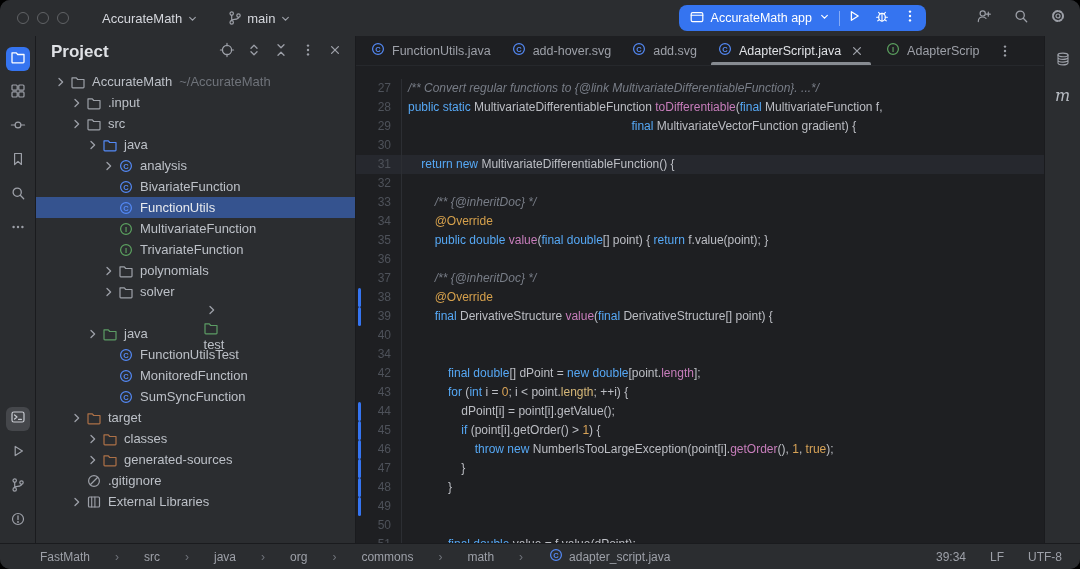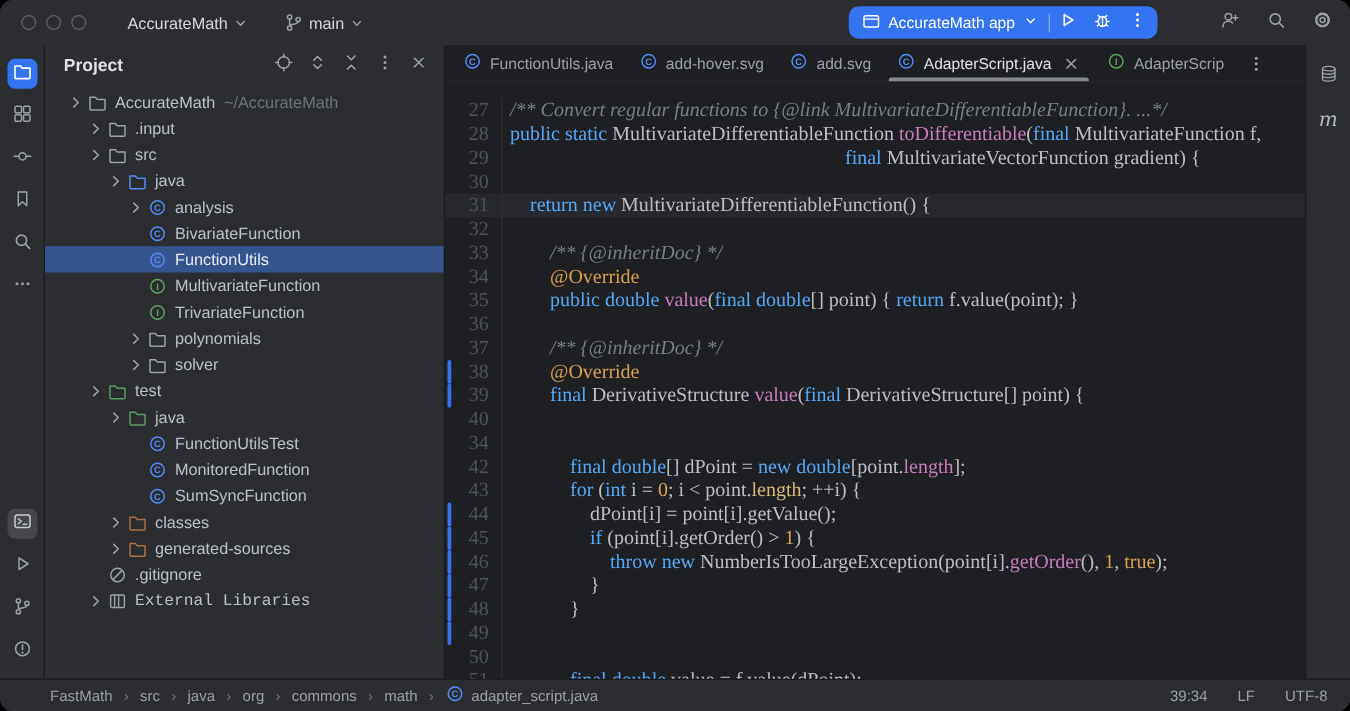--- a/index.html
+++ b/index.html
@@ -22,55 +22,55 @@
   .main{flex:1;display:flex;min-height:0}
   .activity{width:36px;flex:0 0 36px;background:var(--panel,#2b2d30);border-right:1px solid #1a1b1e;display:flex;flex-direction:column;align-items:center;padding:6px 0 5px}
   .act-top,.act-bot{display:flex;flex-direction:column;align-items:center}
   .act-bot{margin-top:auto}
   .abtn{width:24px;height:24px;border-radius:6px;display:flex;align-items:center;justify-content:center;margin:5px 0}
   .abtn.active{background:var(--accent,#3574f0)}
   .abtn.hover{background:#45474b}
   
   .project{width:320px;flex:0 0 320px;background:var(--panel,#2b2d30);border-right:1px solid #1a1b1e;display:flex;flex-direction:column;min-height:0}
   .proj-header{height:32px;flex:0 0 32px;display:flex;align-items:center;padding:0 10px 0 15px}
-  .proj-title{color:#dfe1e5;font-size:14px;font-weight:600}
+  .proj-title{color:#dfe1e5;font-size:17px;font-weight:600}
   .proj-actions{margin-left:auto;display:flex;gap:7px;align-items:center}
   .proj-actions .pbtn{width:20px;height:20px;display:flex;align-items:center;justify-content:center}
   .tree{flex:1;overflow:hidden;padding-top:3px;font-size:13px;color:#bcc0c7}
   .trow{height:21px;display:flex;align-items:center;white-space:nowrap}
   .trow.selected{background:var(--selection,#35538f);color:#e8eaee}
   .tchev{width:18px;display:inline-flex;justify-content:center;flex:0 0 18px}
   .tico{width:17px;display:inline-flex;flex:0 0 17px}
   .tlabel{margin-left:5px}
   .tsuffix{margin-left:7px;color:#6f737a}
   
   .editor{flex:1;background:var(--editor_bg,#1e1f22);display:flex;flex-direction:column;min-width:0}
   .tabbar{height:30px;flex:0 0 30px;display:flex;align-items:stretch;border-bottom:1px solid #26282c;padding-left:4px}
   .tab{display:flex;align-items:center;gap:6px;padding:0 10px;font-size:12.5px;color:#9da0a8;position:relative}
   .tab.active{color:#dfe1e5}
   .tab.active .underline{position:absolute;left:4px;right:4px;bottom:0;height:3px;background:#878b91;border-radius:2px 2px 0 0}
   .tab .tclose{display:inline-flex;margin-left:2px}
   .tab-kebab{display:flex;align-items:center;padding:0 8px}
-  .code{flex:1;overflow:hidden;padding-top:13px;font-family:Liberation Serif, serif;font-size:16px}
+  .code{flex:1;overflow:hidden;padding-top:13px;font-family:Liberation Sans, sans-serif;font-size:12px}
   .code-line{display:flex;height:19px;line-height:19px;white-space:pre;position:relative}
   .code-line.current{background:#26282e}
   .chbar{position:absolute;left:2px;top:0;bottom:0;width:3px;background:var(--accent,#3574f0);border-radius:2px}
   .lnum{flex:0 0 46px;text-align:right;padding-right:10px;color:#4e525a;border-right:1px solid #2c2e33}
   .ltext{padding-left:6px}
   .tk-kw{color:var(--keyword,#56a8f5)} .tk-df{color:var(--text,#bcbec4)}
   .tk-cm{color:var(--comment,#787d87);font-style:italic}
   .tk-an{color:var(--annotation,#d5a04c)} .tk-mt{color:var(--method,#c77dbb)}
   .tk-nm{color:var(--number,#d8a357)} .tk-gd{color:var(--field_gold,#d5b778)}
   
   .rightbar{width:36px;flex:0 0 36px;background:var(--panel,#2b2d30);border-left:1px solid #1a1b1e;display:flex;flex-direction:column;align-items:center;padding-top:8px}
   .rbtn{width:24px;height:24px;border-radius:6px;display:flex;align-items:center;justify-content:center;margin:5px 0}
   .maven-m{font-family:"DejaVu Serif",serif;font-style:italic;font-size:16px;color:#b7bbc2}
   
   .statusbar{height:26px;flex:0 0 26px;background:var(--panel,#2b2d30);border-top:1px solid #1a1b1e;display:flex;align-items:center;font-size:12px;color:#9da0a8;padding:0 18px 0 40px}
-  .crumbs{display:flex;align-items:center;gap:9px}
+  .crumbs{display:flex;align-items:center;gap:25px}
   .crumb-sep{color:#6f737a;font-size:12px}
   .crumb-file{display:flex;align-items:center;gap:5px}
   .status-right{margin-left:auto;display:flex;gap:24px}
 </style>
 </head>
 <body>
 
 <div class="window">
 
   <div class="titlebar">
@@ -389,75 +389,88 @@
                 <path d="M6 4.5 L9.6 8 L6 11.5" stroke="#9DA0A8" stroke-width="1.3"></path>
               </svg>
             </span>
             <span class="tico">
               <svg width="16" height="16" viewBox="0 0 16 16" fill="none" stroke-linecap="round" stroke-linejoin="round">
                 <path d="M2 3.8 h4.3 l1.4 1.7 H14 v7.6 a0.8 0.8 0 0 1 -0.8 0.8 H2.8 a0.8 0.8 0 0 1 -0.8 -0.8 z" stroke="#9DA1A8" stroke-width="1.2"></path>
               </svg>
             </span>
             <span class="tlabel">solver</span>
           </div>
+          <div class="trow" style="padding-left: 32px; flex-direction: column;">
+            <span class="tchev">
+              <svg width="16" height="16" viewBox="0 0 16 16" fill="none" stroke-linecap="round" stroke-linejoin="round">
+                <path d="M6 4.5 L9.6 8 L6 11.5" stroke="#9DA0A8" stroke-width="1.3"></path>
+              </svg>
+            </span>
+            <span class="tico">
+              <svg width="16" height="16" viewBox="0 0 16 16" fill="none" stroke-linecap="round" stroke-linejoin="round">
+                <path d="M2 3.8 h4.3 l1.4 1.7 H14 v7.6 a0.8 0.8 0 0 1 -0.8 0.8 H2.8 a0.8 0.8 0 0 1 -0.8 -0.8 z" stroke="#5C9C64" stroke-width="1.2"></path>
+              </svg>
+            </span>
+            <span class="tlabel">test</span>
+          </div>
+          <div class="trow" style="padding-left: 48px;">
+            <span class="tchev">
+              <svg width="16" height="16" viewBox="0 0 16 16" fill="none" stroke-linecap="round" stroke-linejoin="round">
+                <path d="M6 4.5 L9.6 8 L6 11.5" stroke="#9DA0A8" stroke-width="1.3"></path>
+              </svg>
+            </span>
+            <span class="tico">
+              <svg width="16" height="16" viewBox="0 0 16 16" fill="none" stroke-linecap="round" stroke-linejoin="round">
+                <path d="M2 3.8 h4.3 l1.4 1.7 H14 v7.6 a0.8 0.8 0 0 1 -0.8 0.8 H2.8 a0.8 0.8 0 0 1 -0.8 -0.8 z" stroke="#5C9C64" stroke-width="1.2"></path>
+              </svg>
+            </span>
+            <span class="tlabel">java</span>
+          </div>
+          <div class="trow" style="padding-left: 64px;">
+            <span class="tchev"></span>
+            <span class="tico">
+              <svg width="16" height="16" viewBox="0 0 16 16" fill="none" stroke-linecap="round" stroke-linejoin="round">
+                <circle cx="8" cy="8" r="5.4" stroke="#548AF7" stroke-width="1.2"></circle>
+                <text x="8" y="10.7" text-anchor="middle" font-family="Liberation Sans" font-size="7.5" font-weight="bold" fill="#548AF7" stroke="none">C</text>
+              </svg>
+            </span>
+            <span class="tlabel">FunctionUtilsTest</span>
+          </div>
+          <div class="trow" style="padding-left: 64px;">
+            <span class="tchev"></span>
+            <span class="tico">
+              <svg width="16" height="16" viewBox="0 0 16 16" fill="none" stroke-linecap="round" stroke-linejoin="round">
+                <circle cx="8" cy="8" r="5.4" stroke="#548AF7" stroke-width="1.2"></circle>
+                <text x="8" y="10.7" text-anchor="middle" font-family="Liberation Sans" font-size="7.5" font-weight="bold" fill="#548AF7" stroke="none">C</text>
+              </svg>
+            </span>
+            <span class="tlabel">MonitoredFunction</span>
+          </div>
+          <div class="trow" style="padding-left: 64px;">
+            <span class="tchev"></span>
+            <span class="tico">
+              <svg width="16" height="16" viewBox="0 0 16 16" fill="none" stroke-linecap="round" stroke-linejoin="round">
+                <circle cx="8" cy="8" r="5.4" stroke="#548AF7" stroke-width="1.2"></circle>
+                <text x="8" y="10.7" text-anchor="middle" font-family="Liberation Sans" font-size="7.5" font-weight="bold" fill="#548AF7" stroke="none">C</text>
+              </svg>
+            </span>
+            <span class="tlabel">SumSyncFunction</span>
+          </div>
           <div class="trow" style="padding-left: 32px;">
             <span class="tchev">
               <svg width="16" height="16" viewBox="0 0 16 16" fill="none" stroke-linecap="round" stroke-linejoin="round">
                 <path d="M6 4.5 L9.6 8 L6 11.5" stroke="#9DA0A8" stroke-width="1.3"></path>
               </svg>
             </span>
             <span class="tico">
               <svg width="16" height="16" viewBox="0 0 16 16" fill="none" stroke-linecap="round" stroke-linejoin="round">
-                <path d="M2 3.8 h4.3 l1.4 1.7 H14 v7.6 a0.8 0.8 0 0 1 -0.8 0.8 H2.8 a0.8 0.8 0 0 1 -0.8 -0.8 z" stroke="#5C9C64" stroke-width="1.2"></path>
-              </svg>
-            </span>
-            <span class="tlabel">test</span>
-          </div>
-          <div class="trow" style="padding-left: 48px;">
-            <span class="tchev">
-              <svg width="16" height="16" viewBox="0 0 16 16" fill="none" stroke-linecap="round" stroke-linejoin="round">
-                <path d="M6 4.5 L9.6 8 L6 11.5" stroke="#9DA0A8" stroke-width="1.3"></path>
-              </svg>
-            </span>
-            <span class="tico">
-              <svg width="16" height="16" viewBox="0 0 16 16" fill="none" stroke-linecap="round" stroke-linejoin="round">
-                <path d="M2 3.8 h4.3 l1.4 1.7 H14 v7.6 a0.8 0.8 0 0 1 -0.8 0.8 H2.8 a0.8 0.8 0 0 1 -0.8 -0.8 z" stroke="#5C9C64" stroke-width="1.2"></path>
-              </svg>
-            </span>
-            <span class="tlabel">java</span>
-          </div>
-          <div class="trow" style="padding-left: 64px;">
-            <span class="tchev"></span>
-            <span class="tico">
-              <svg width="16" height="16" viewBox="0 0 16 16" fill="none" stroke-linecap="round" stroke-linejoin="round">
-                <circle cx="8" cy="8" r="5.4" stroke="#548AF7" stroke-width="1.2"></circle>
-                <text x="8" y="10.7" text-anchor="middle" font-family="Liberation Sans" font-size="7.5" font-weight="bold" fill="#548AF7" stroke="none">C</text>
-              </svg>
-            </span>
-            <span class="tlabel">FunctionUtilsTest</span>
-          </div>
-          <div class="trow" style="padding-left: 64px;">
-            <span class="tchev"></span>
-            <span class="tico">
-              <svg width="16" height="16" viewBox="0 0 16 16" fill="none" stroke-linecap="round" stroke-linejoin="round">
-                <circle cx="8" cy="8" r="5.4" stroke="#548AF7" stroke-width="1.2"></circle>
-                <text x="8" y="10.7" text-anchor="middle" font-family="Liberation Sans" font-size="7.5" font-weight="bold" fill="#548AF7" stroke="none">C</text>
-              </svg>
-            </span>
-            <span class="tlabel">MonitoredFunction</span>
-          </div>
-          <div class="trow" style="padding-left: 64px;">
-            <span class="tchev"></span>
-            <span class="tico">
-              <svg width="16" height="16" viewBox="0 0 16 16" fill="none" stroke-linecap="round" stroke-linejoin="round">
-                <circle cx="8" cy="8" r="5.4" stroke="#548AF7" stroke-width="1.2"></circle>
-                <text x="8" y="10.7" text-anchor="middle" font-family="Liberation Sans" font-size="7.5" font-weight="bold" fill="#548AF7" stroke="none">C</text>
-              </svg>
-            </span>
-            <span class="tlabel">SumSyncFunction</span>
+                <path d="M2 3.8 h4.3 l1.4 1.7 H14 v7.6 a0.8 0.8 0 0 1 -0.8 0.8 H2.8 a0.8 0.8 0 0 1 -0.8 -0.8 z" stroke="#AD7147" stroke-width="1.2"></path>
+              </svg>
+            </span>
+            <span class="tlabel">target</span>
           </div>
           <div class="trow" style="padding-left: 48px;">
             <span class="tchev">
               <svg width="16" height="16" viewBox="0 0 16 16" fill="none" stroke-linecap="round" stroke-linejoin="round">
                 <path d="M6 4.5 L9.6 8 L6 11.5" stroke="#9DA0A8" stroke-width="1.3"></path>
               </svg>
             </span>
             <span class="tico">
               <svg width="16" height="16" viewBox="0 0 16 16" fill="none" stroke-linecap="round" stroke-linejoin="round">
                 <path d="M2 3.8 h4.3 l1.4 1.7 H14 v7.6 a0.8 0.8 0 0 1 -0.8 0.8 H2.8 a0.8 0.8 0 0 1 -0.8 -0.8 z" stroke="#AD7147" stroke-width="1.2"></path>
@@ -481,21 +494,21 @@
           <div class="trow" style="padding-left: 32px;">
             <span class="tchev"></span>
             <span class="tico">
               <svg width="16" height="16" viewBox="0 0 16 16" fill="none" stroke-linecap="round" stroke-linejoin="round">
                 <circle cx="8" cy="8" r="5.4" stroke="#9DA0A8" stroke-width="1.2"></circle>
                 <path d="M4.5 11.5 L11.5 4.5" stroke="#9DA0A8" stroke-width="1.2"></path>
               </svg>
             </span>
             <span class="tlabel">.gitignore</span>
           </div>
-          <div class="trow" style="padding-left: 32px; font-family: Liberation Mono, monospace;">
+          <div class="trow" style="padding-left: 32px;">
             <span class="tchev">
               <svg width="16" height="16" viewBox="0 0 16 16" fill="none" stroke-linecap="round" stroke-linejoin="round">
                 <path d="M6 4.5 L9.6 8 L6 11.5" stroke="#9DA0A8" stroke-width="1.3"></path>
               </svg>
             </span>
             <span class="tico">
               <svg width="16" height="16" viewBox="0 0 16 16" fill="none" stroke-linecap="round" stroke-linejoin="round">
                 <rect x="2.5" y="3" width="11" height="10" rx="1" stroke="#9DA0A8" stroke-width="1.2"></rect>
                 <path d="M5.7 3 v10 M8.9 3 v10" stroke="#9DA0A8" stroke-width="1.1"></path>
               </svg>

